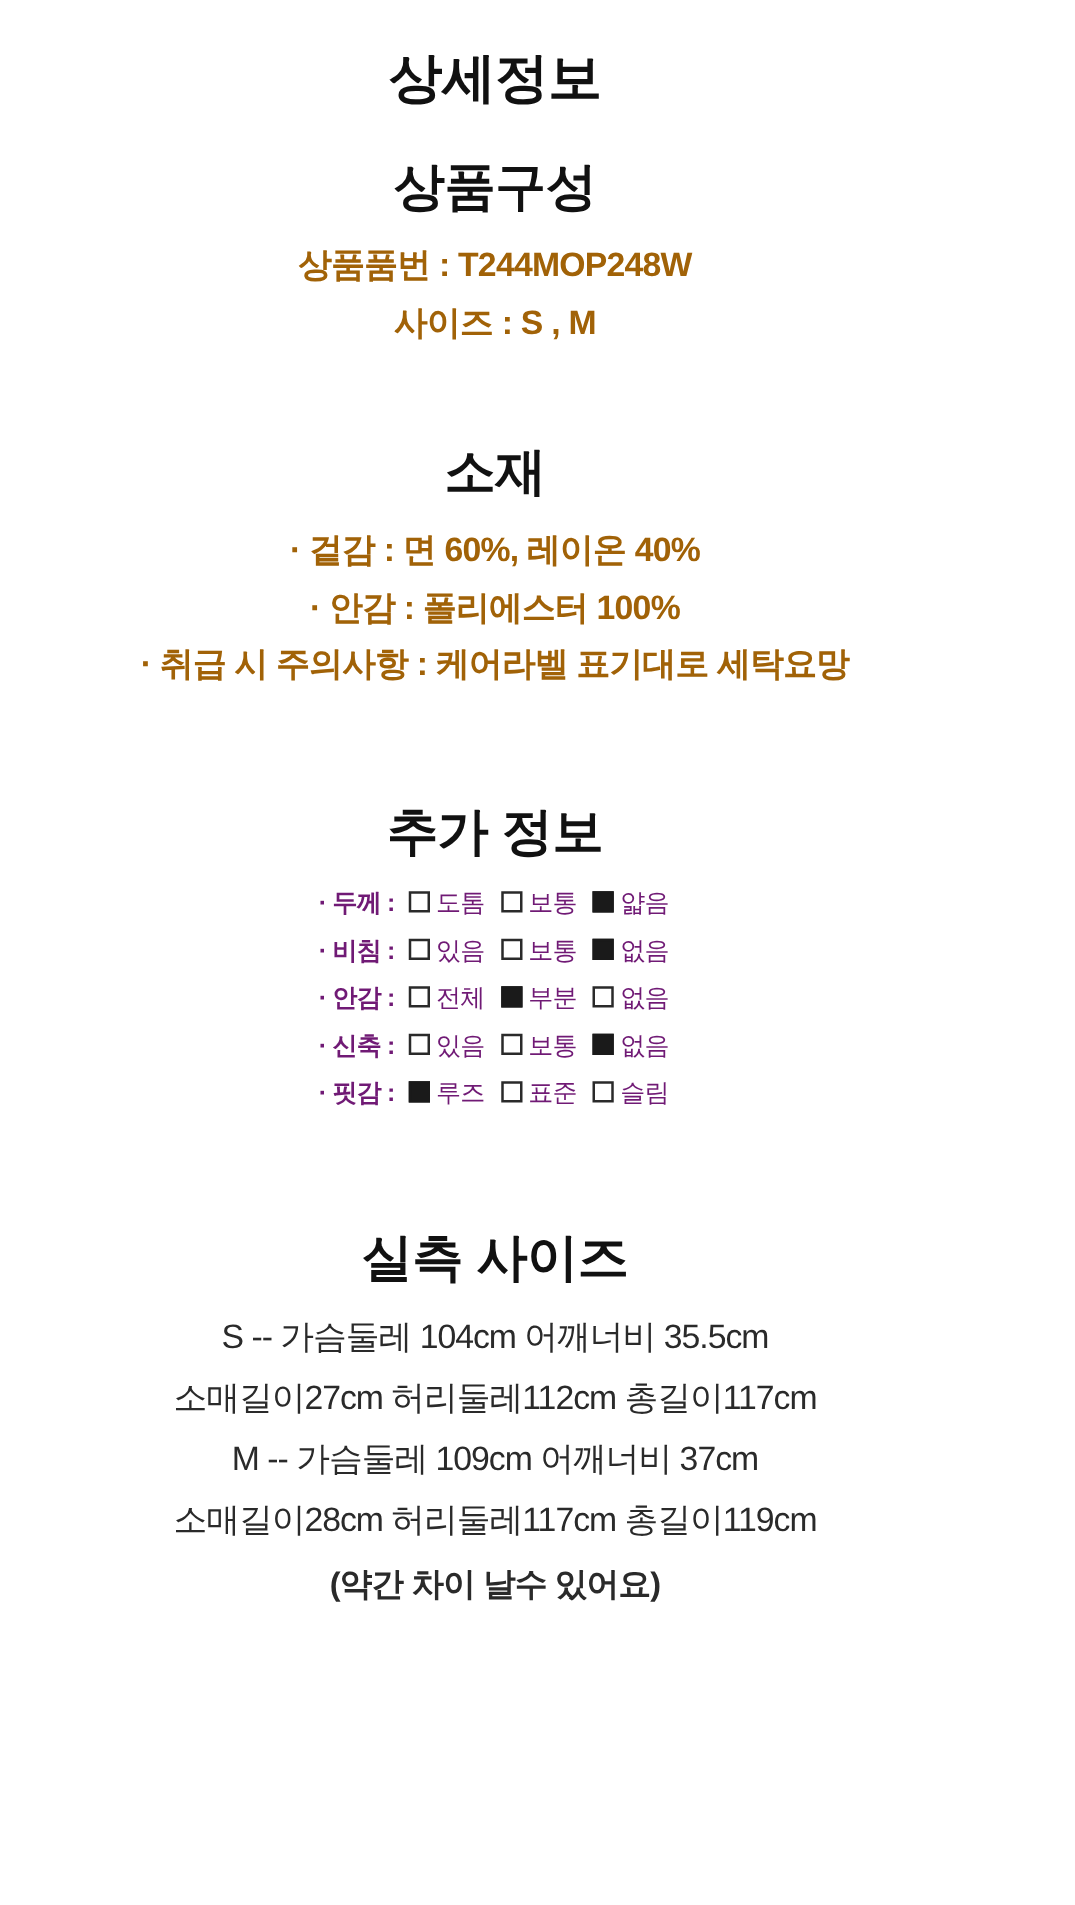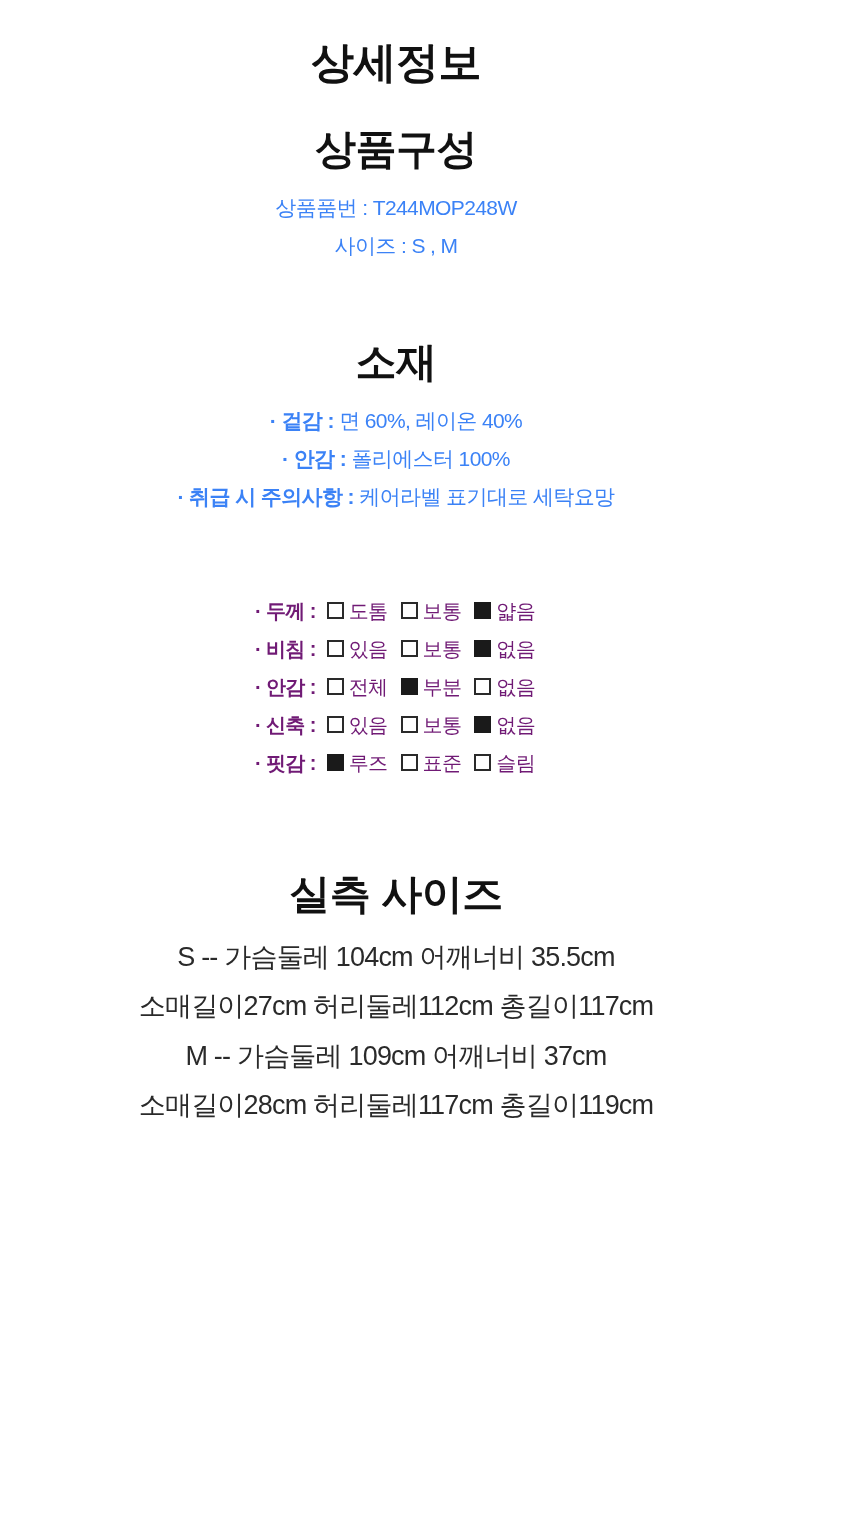--- a/index.html
+++ b/index.html
@@ -40,25 +40,25 @@
   }
   .section-title {
     font-size: 41px;
     font-weight: 700;
     letter-spacing: -0.5px;
     text-align: center;
     color: #111111;
     margin: 0 0 18px 0;
   }
   .line {
-    font-size: 21px;
-    font-weight: 400;
+    font-size: 27px;
+    font-weight: 700;
     line-height: 1.28;
     text-align: center;
-    color: #3b82f6;
+    color: #a16207;
     margin: 0 0 11px 0;
     letter-spacing: -0.6px;
   }
   .gap-md { height: 64px; }
   .gap-lg { height: 78px; }
 
   .spec-row {
     font-size: 20px;
     line-height: 1.25;
     text-align: center;
@@ -133,20 +133,21 @@
     </p>
     <p class="line">
       <strong>· 취급 시 주의사항 :</strong>
       <span>케어라벨 표기대로 세탁요망</span>
     </p>
   </section>
 
   <div class="gap-lg"></div>
 
   <section class="section">
+    <h2 class="section-title">추가 정보</h2>
 
     <p class="spec-row">
       <span class="label">· 두께 :</span>
       <span class="opt"><span class="box"></span><span>도톰</span></span>
       <span class="opt"><span class="box"></span><span>보통</span></span>
       <span class="opt"><span class="box checked"></span><span>얇음</span></span>
     </p>
 
     <p class="spec-row">
       <span class="label">· 비침 :</span>
@@ -178,15 +179,16 @@
   </section>
 
   <div class="gap-lg"></div>
 
   <section class="section">
     <h2 class="section-title">실측 사이즈</h2>
     <p class="size-line">S -- 가슴둘레 104cm  어깨너비 35.5cm</p>
     <p class="size-line">소매길이27cm  허리둘레112cm  총길이117cm</p>
     <p class="size-line">M -- 가슴둘레 109cm  어깨너비 37cm</p>
     <p class="size-line">소매길이28cm  허리둘레117cm  총길이119cm</p>
+    <p class="note">(약간 차이 날수 있어요)</p>
   </section>
 
 </div>
 
 </body></html>

